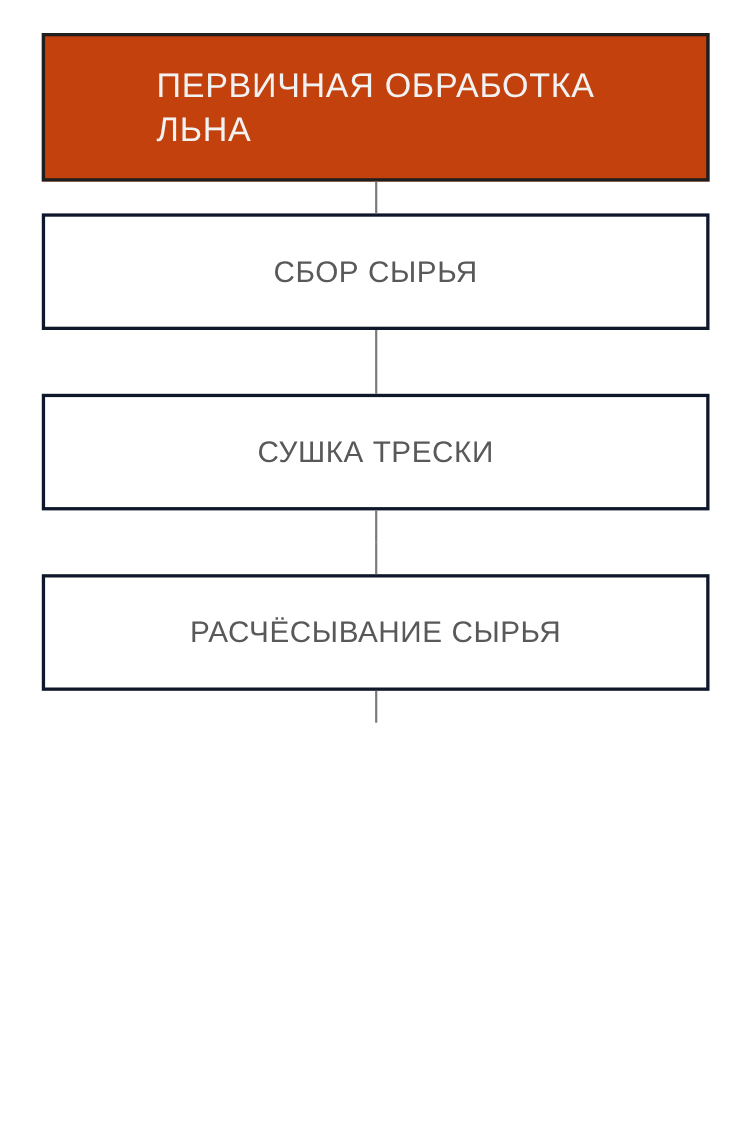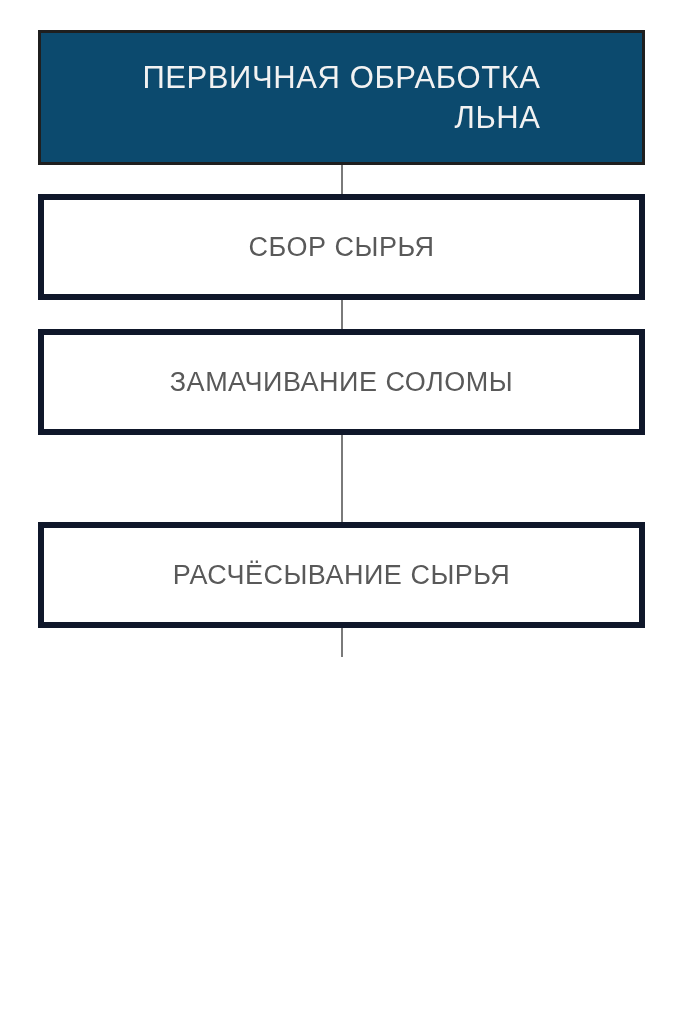--- a/index.html
+++ b/index.html
@@ -26,26 +26,26 @@
     display: flex;
     flex-direction: column;
     align-items: stretch;
   }
 
   
   .node-header {
     box-sizing: border-box;
     width: 607px;
     height: 135px;
-    background: #0c4a6e;
+    background: #c2410c;
     border: 3px solid #1f1f1f;
     display: flex;
     align-items: center;
     justify-content: center;
-    text-align: right;
+    text-align: left;
     flex: none;
   }
 
   .node-header .node-label {
     color: #f2f2f2;
     font-size: 31px;
     font-weight: 400;
     letter-spacing: 0.6px;
     line-height: 1.28;
     padding: 0 22px;
@@ -70,21 +70,21 @@
     margin-left: -1px;
     background: #7a7a7a;
   }
 
   
   .node-step {
     box-sizing: border-box;
     width: 607px;
     height: 106px;
     background: #ffffff;
-    border: 6px solid #0f172a;
+    border: 3px solid #0f172a;
     display: flex;
     align-items: center;
     justify-content: center;
     text-align: center;
     flex: none;
   }
 
   .node-step .node-label {
     color: #595959;
     font-size: 27px;
@@ -113,26 +113,26 @@
   <div class="connector"></div>
 
   <div class="steps-wrap">
 
     <div class="node-step">
       <div class="node-label">СБОР СЫРЬЯ</div>
     </div>
 
     <div class="connector"></div>
 
-    <div class="node-step">
-      <div class="node-label">ЗАМАЧИВАНИЕ СОЛОМЫ</div>
-    </div>
 
     <div class="connector"></div>
 
+    <div class="node-step">
+      <div class="node-label">СУШКА ТРЕСКИ</div>
+    </div>
 
     <div class="connector"></div>
 
 
     <div class="connector"></div>
 
     <div class="node-step">
       <div class="node-label">РАСЧЁСЫВАНИЕ СЫРЬЯ</div>
     </div>
 

